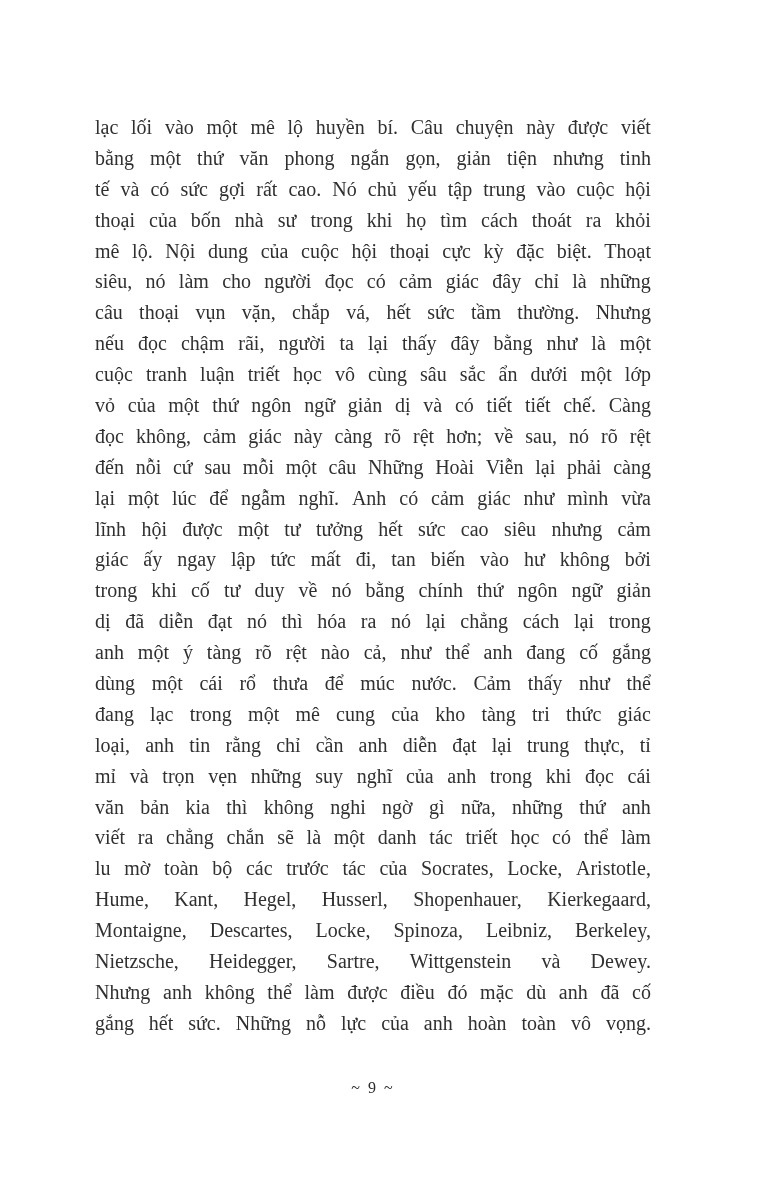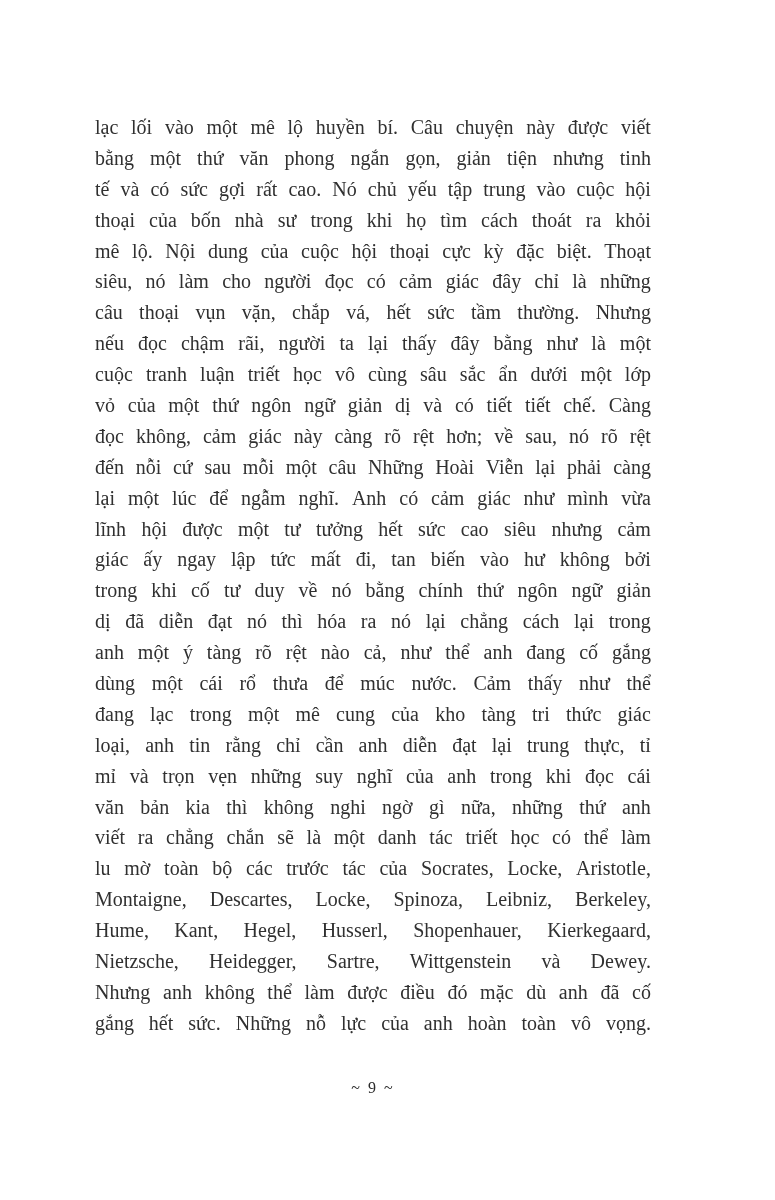--- a/index.html
+++ b/index.html
@@ -426,34 +426,34 @@
         <span>bộ</span>
         <span>các</span>
         <span>trước</span>
         <span>tác</span>
         <span>của</span>
         <span>Socrates,</span>
         <span>Locke,</span>
         <span>Aristotle,</span>
       </div>
       <div class="line">
+        <span>Hume,</span>
+        <span>Kant,</span>
+        <span>Hegel,</span>
+        <span>Husserl,</span>
+        <span>Shopenhauer,</span>
+        <span>Kierkegaard,</span>
+      </div>
+      <div class="line">
         <span>Montaigne,</span>
         <span>Descartes,</span>
         <span>Locke,</span>
         <span>Spinoza,</span>
         <span>Leibniz,</span>
         <span>Berkeley,</span>
-      </div>
-      <div class="line">
-        <span>Hume,</span>
-        <span>Kant,</span>
-        <span>Hegel,</span>
-        <span>Husserl,</span>
-        <span>Shopenhauer,</span>
-        <span>Kierkegaard,</span>
       </div>
       <div class="line">
         <span>Nietzsche,</span>
         <span>Heidegger,</span>
         <span>Sartre,</span>
         <span>Wittgenstein</span>
         <span>và</span>
         <span>Dewey.</span>
       </div>
       <div class="line">

